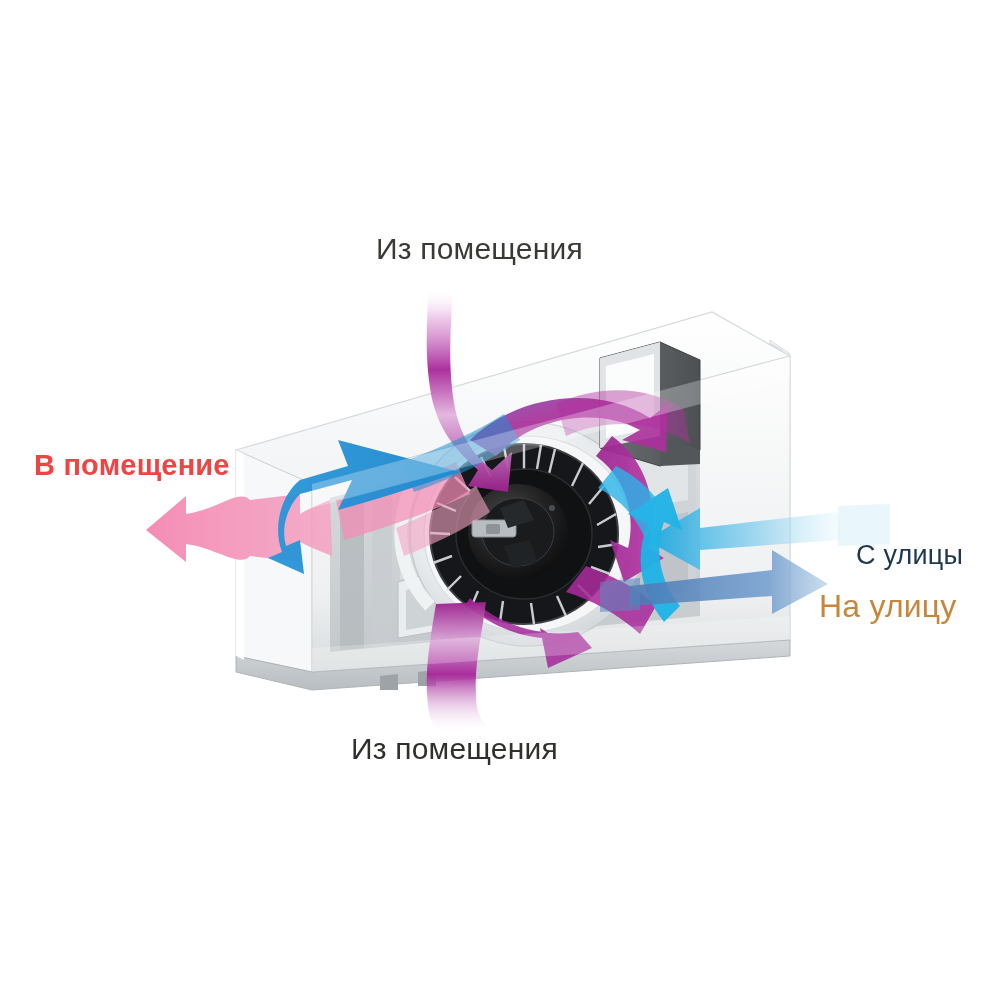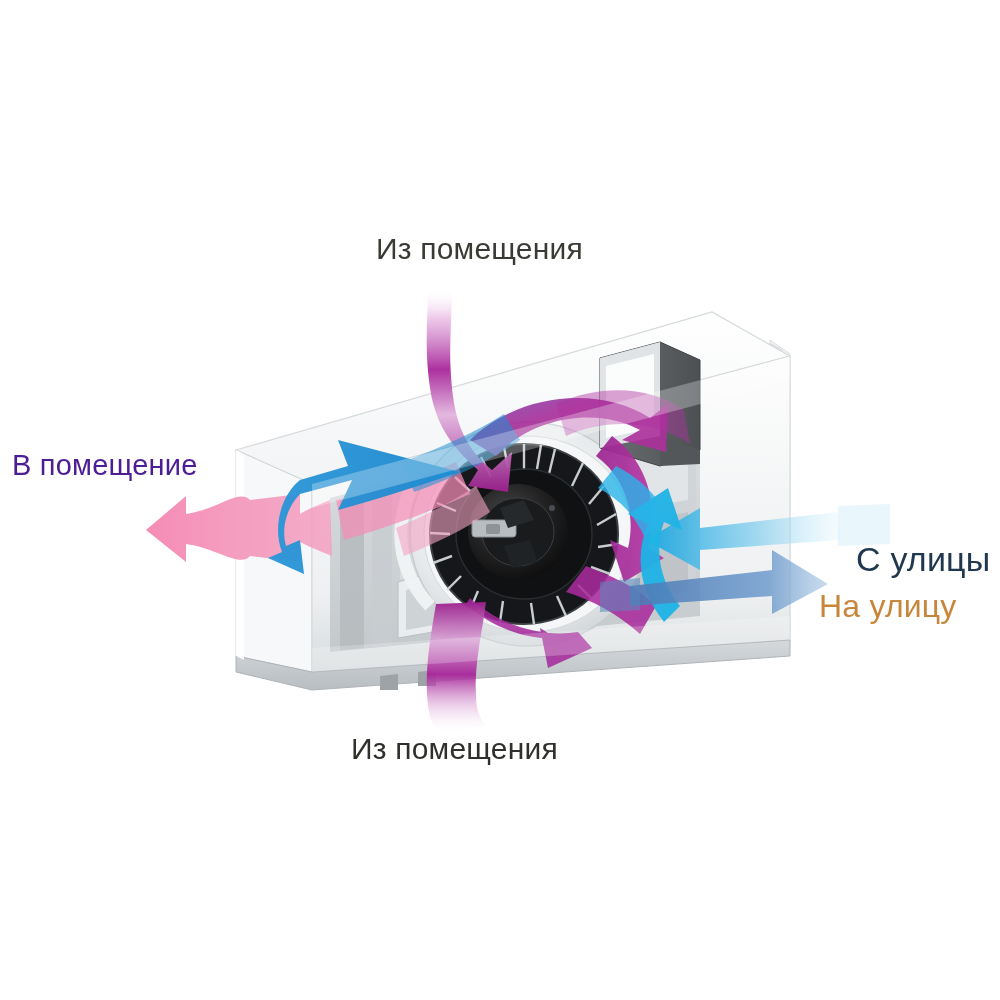--- a/index.html
+++ b/index.html
@@ -33,29 +33,30 @@
     font-size: 30px;
     color: #3a3a35;
   }
   #label-from-room-bottom {
     left: 351px;
     top: 732px;
     font-size: 30px;
     color: #2f2f2b;
   }
   #label-to-room {
-    left: 12px;
+    left: 34px;
     top: 449px;
     font-size: 29px;
-    color: #4c1d95;
+    color: #ef4444;
+    font-weight: bold;
   }
   #label-from-street {
     left: 856px;
     top: 540px;
-    font-size: 34px;
+    font-size: 27px;
     color: #20384f;
   }
   #label-to-street {
     left: 819px;
     top: 588px;
     font-size: 32px;
     color: #c8863c;
   }
 </style>
 </head>

